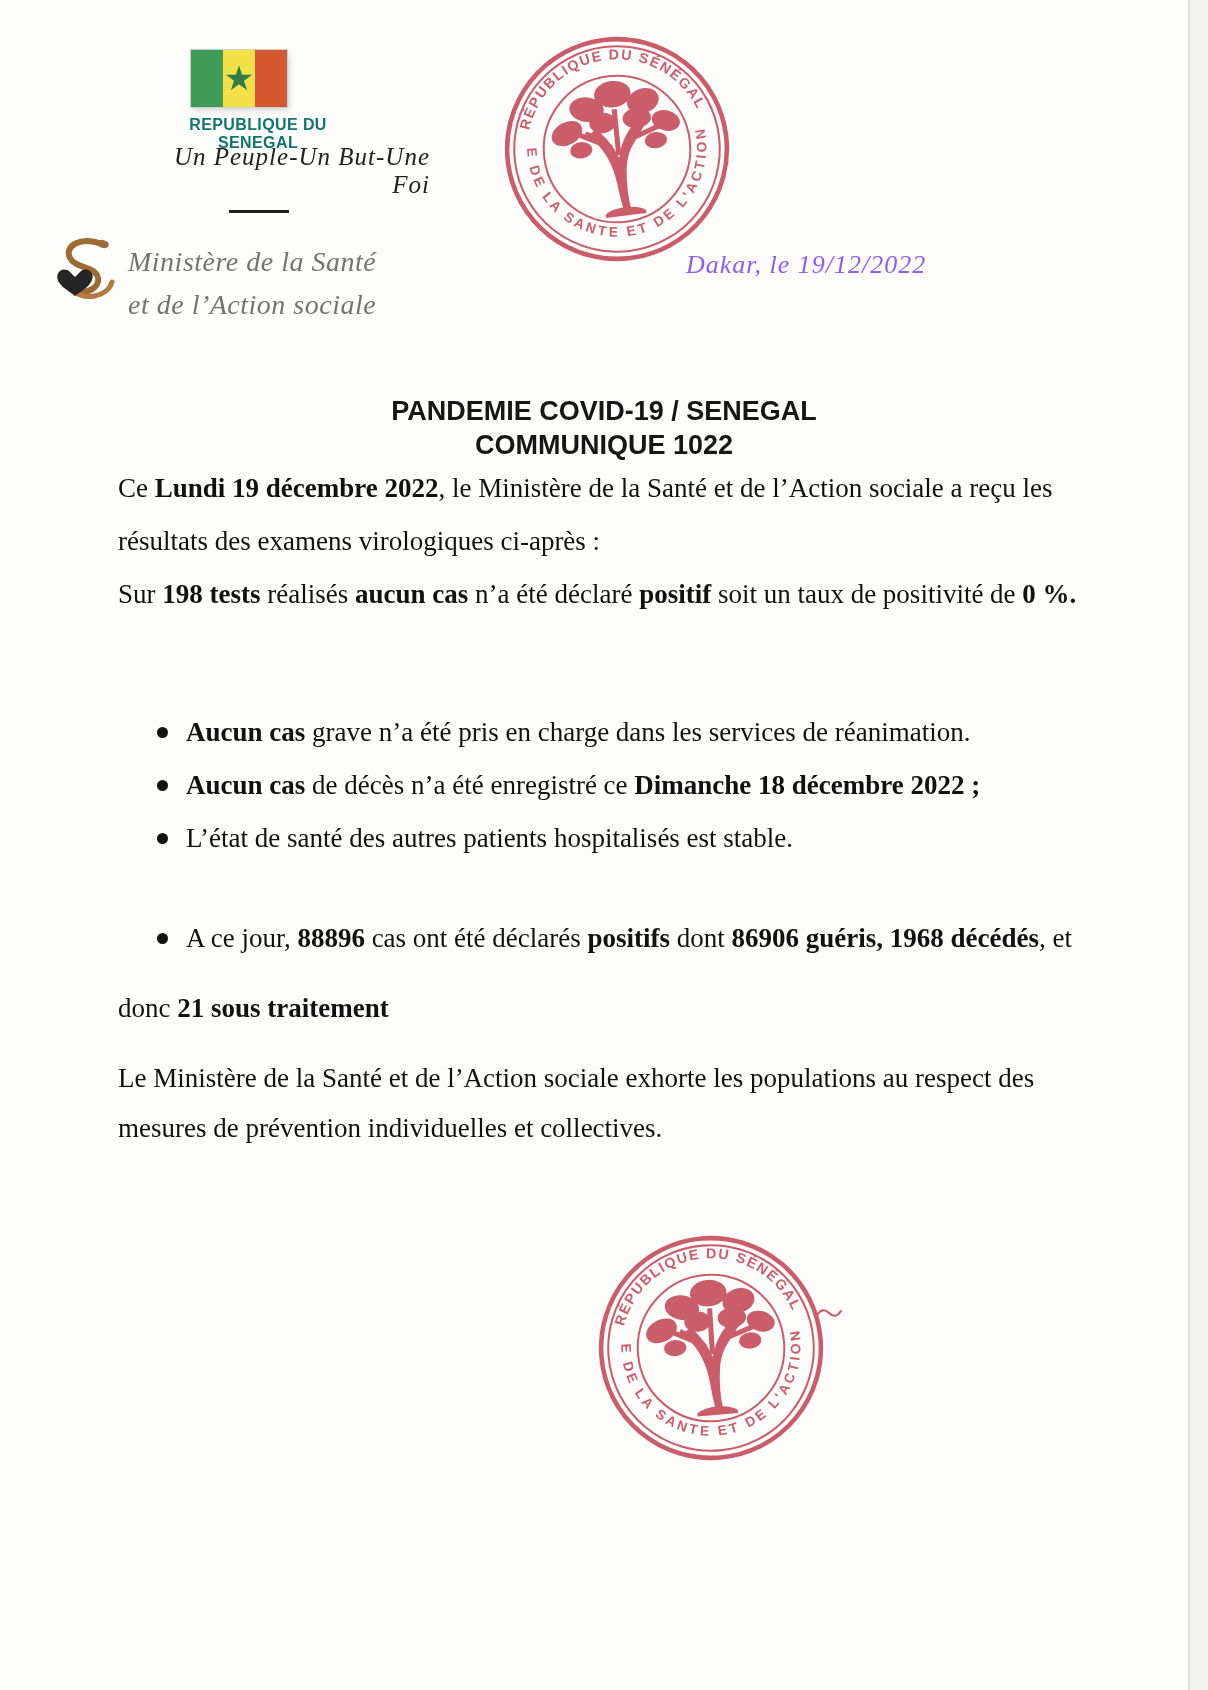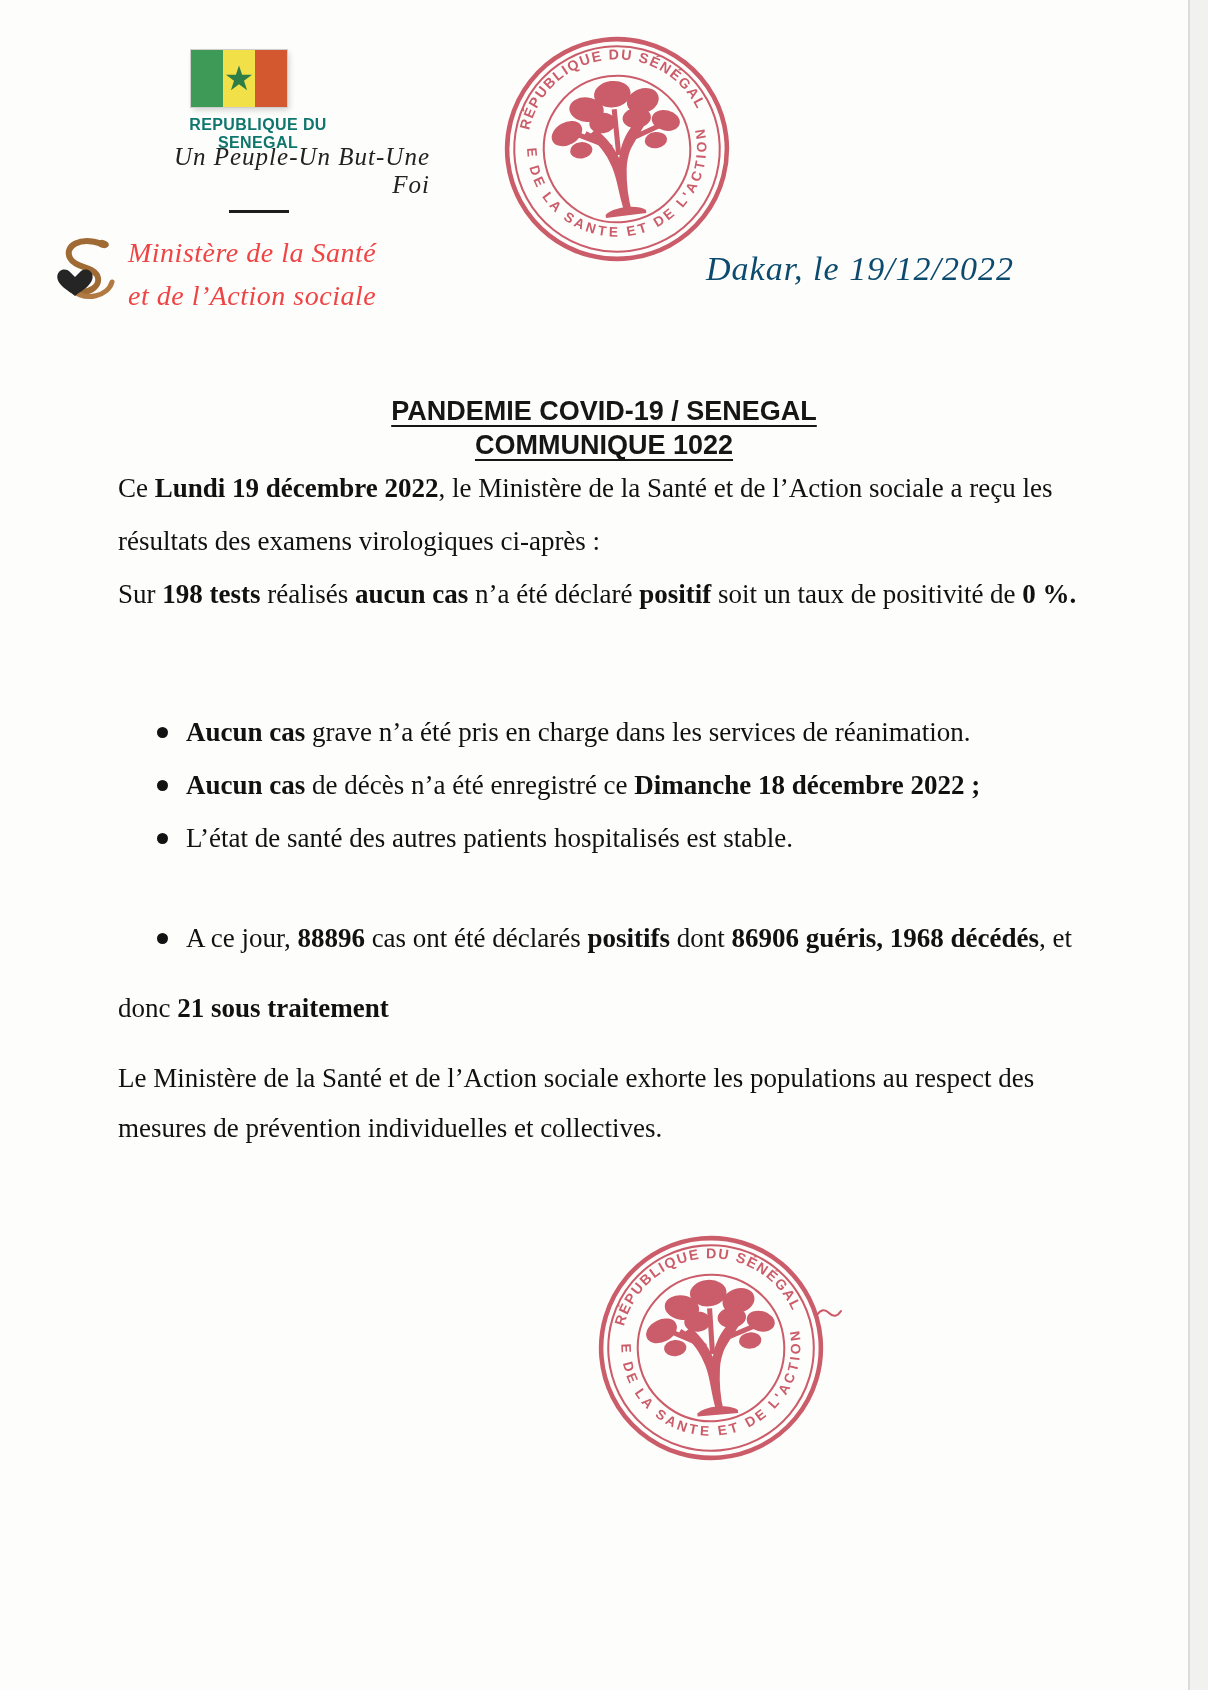--- a/index.html
+++ b/index.html
@@ -31,45 +31,45 @@
   }
   .motto {
     position:absolute; left:130px; top:143px; width:300px; text-align:right;
     font-style:italic; font-size:25px; letter-spacing:1px; color:#222;
   }
   .header-divider {
     position:absolute; left:229px; top:210px; width:60px; height:3px; background:#1e1e1e;
   }
   .snake-logo { position:absolute; left:46px; top:236px; width:74px; height:76px; }
   .ministry {
-    position:absolute; left:128px; top:231px; width:330px;
-    font-style:italic; font-size:28px; line-height:43px; letter-spacing:.5px; color:#ef4444;
+    position:absolute; left:128px; top:240px; width:330px;
+    font-style:italic; font-size:28px; line-height:43px; letter-spacing:.5px; color:#737373;
   }
   .dateline {
     position:absolute; left:686px; top:250px; width:340px;
-    font-style:italic; font-size:34px; letter-spacing:1px; color:#0c4a6e;margin-left:20px;
+    font-style:italic; font-size:26px; letter-spacing:1px; color:#8b5cf6;
   }
   
   .seal { position:absolute; color:#c8505e; }
   .seal--top { left:500px; top:32px; width:234px; height:234px; transform:rotate(-7deg); }
   .seal--bottom { left:594px; top:1231px; width:234px; height:234px; transform:rotate(-5deg); }
   .seal svg { width:100%; height:100%; display:block; opacity:.93; }
   .seal-ring-text {
     font-family:"Liberation Sans", sans-serif; font-weight:bold;
     fill:currentColor;
   }
   .ink-speck { position:absolute; left:816px; top:1306px; width:26px; height:14px; color:#cb5a66; }
   
   .doc-title {
     position:absolute; left:0; top:394px; width:1208px; text-align:center;
     font-family:"Liberation Sans", sans-serif; font-weight:bold; font-size:27px;
     line-height:34px; color:#161616;
   }
   .doc-title .tline {
-    text-decoration:underline; text-decoration-thickness:2px; text-underline-offset:5px;
+    text-decoration-thickness:2px; text-underline-offset:5px;
   }
   
   .body-text {
     position:absolute; left:118px; top:462px; width:975px;
     font-size:27px; line-height:53px; color:#111;
   }
   .body-text b { font-weight:bold;text-align:right; }
   .bullets { margin-top:85px; }
   .bullet-item { position:relative; padding-left:68px; }
   .bullet-item .dot {

